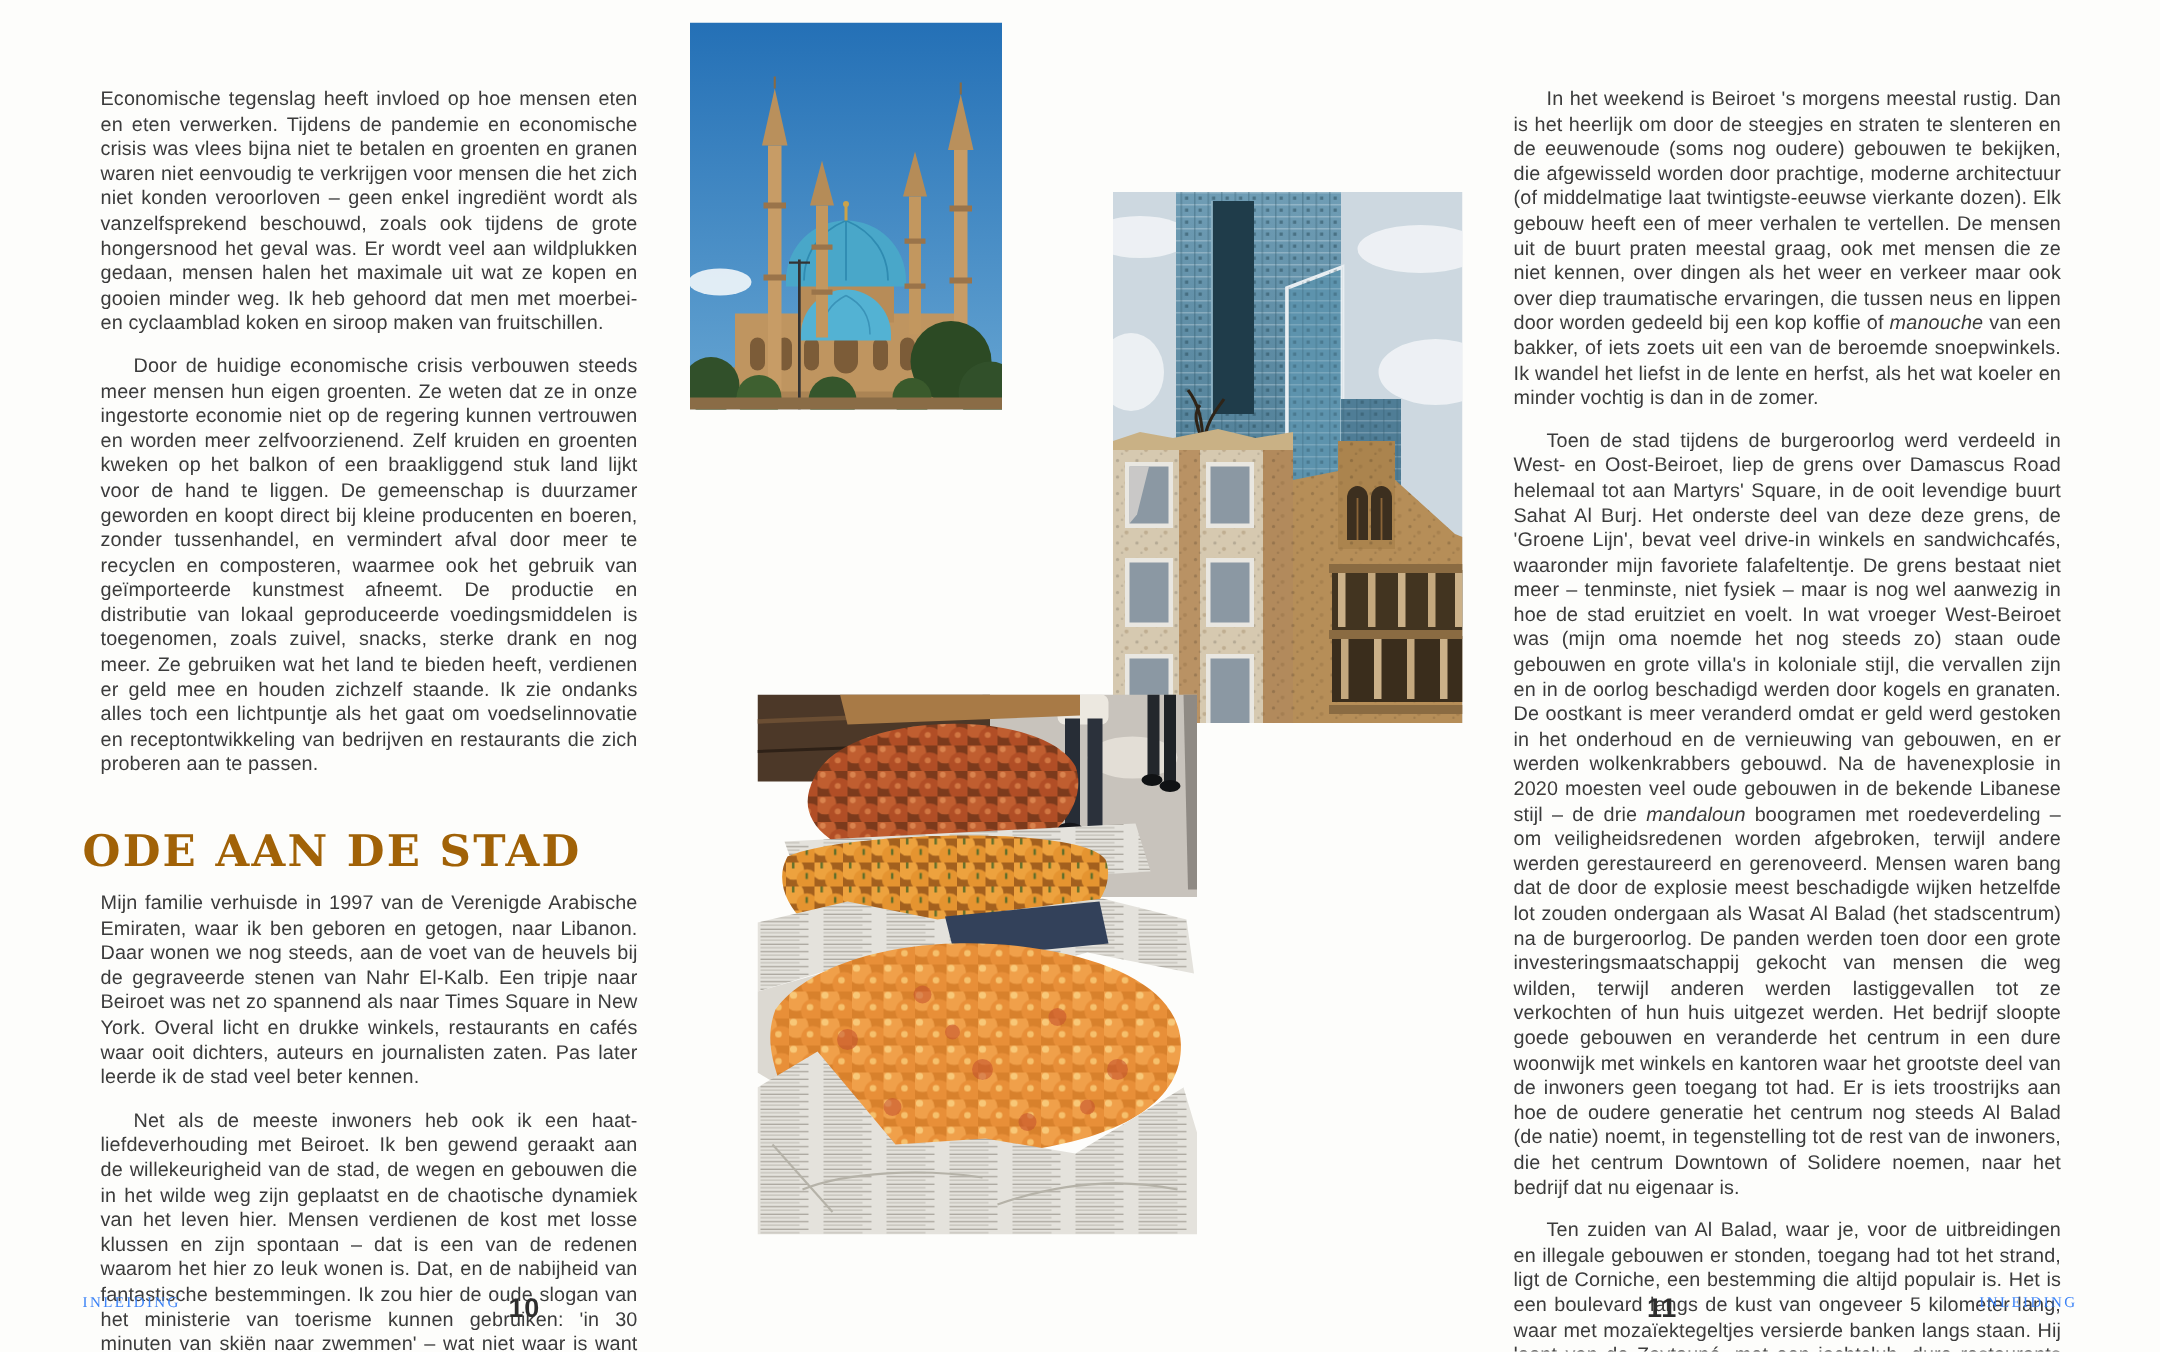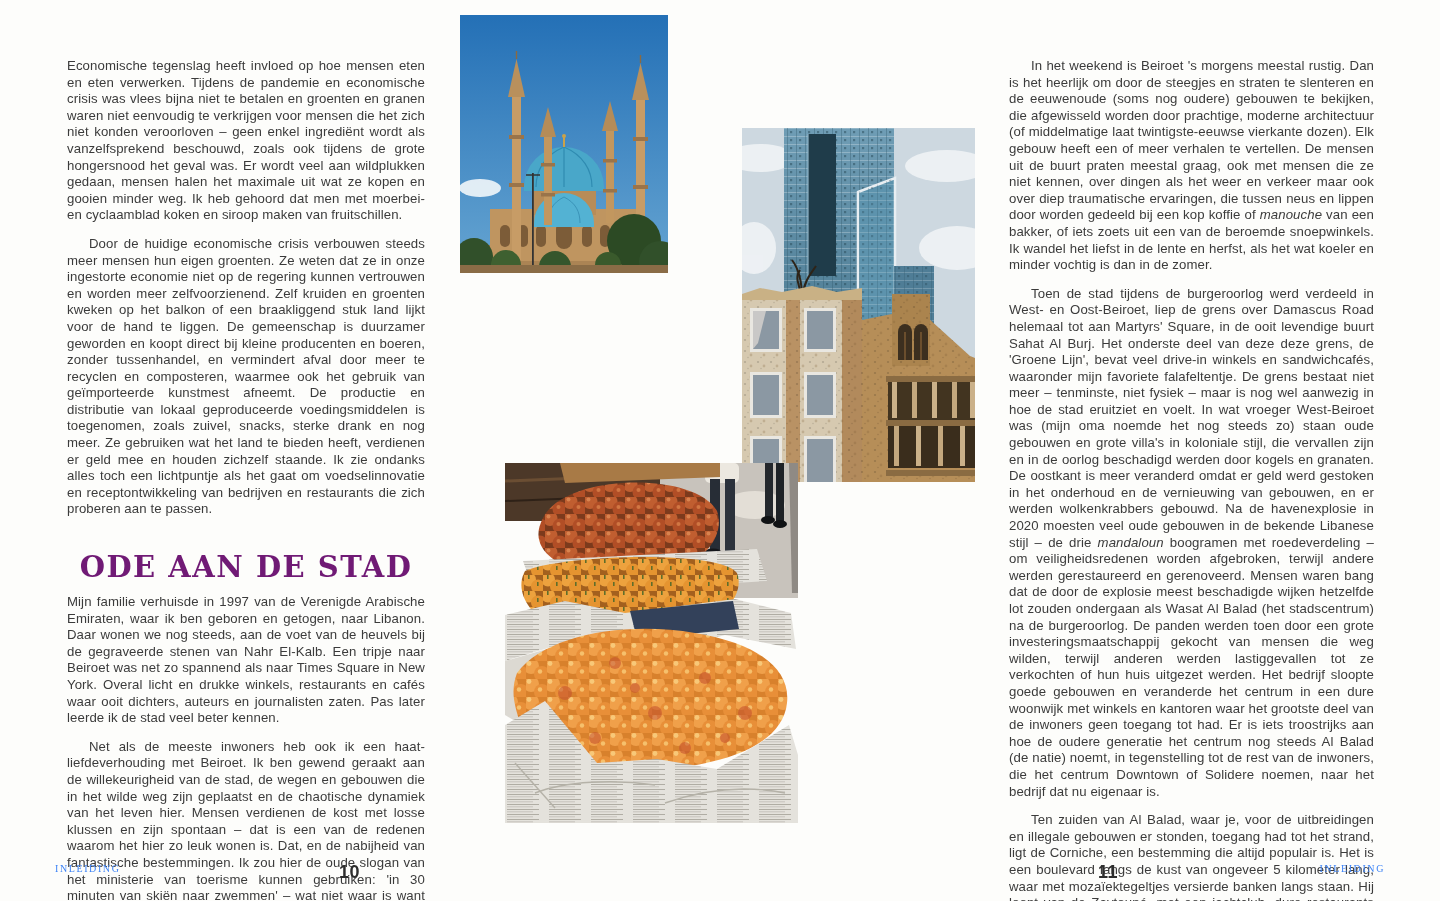--- a/index.html
+++ b/index.html
@@ -20,22 +20,22 @@
   .col p.ind{text-indent:22px;}
   .col span.em{font-style:italic;}
   #left-col{left:55px;top:46px;width:382px;}
   #right-col{left:997px;top:46px;width:389px;}
   h2.ode{
     font-family:"DejaVu Serif","Liberation Serif",serif;
     font-weight:900;
     font-size:29px;line-height:30px;
     letter-spacing:1.5px;
     margin:34px 0 9px 0;
-    color:#701a75;
-    text-align:center;
+    color:#a16207;
+    text-align:left;
   }
   .folio{
     position:absolute;
     font-family:"Liberation Serif","DejaVu Serif",serif;
     font-size:10px;letter-spacing:1.6px;color:#3b82f6;
   }
   .pagenum{
     position:absolute;
     font-family:"Liberation Sans",sans-serif;
     font-weight:bold;font-size:18px;color:#2d2d2d;letter-spacing:.5px;

